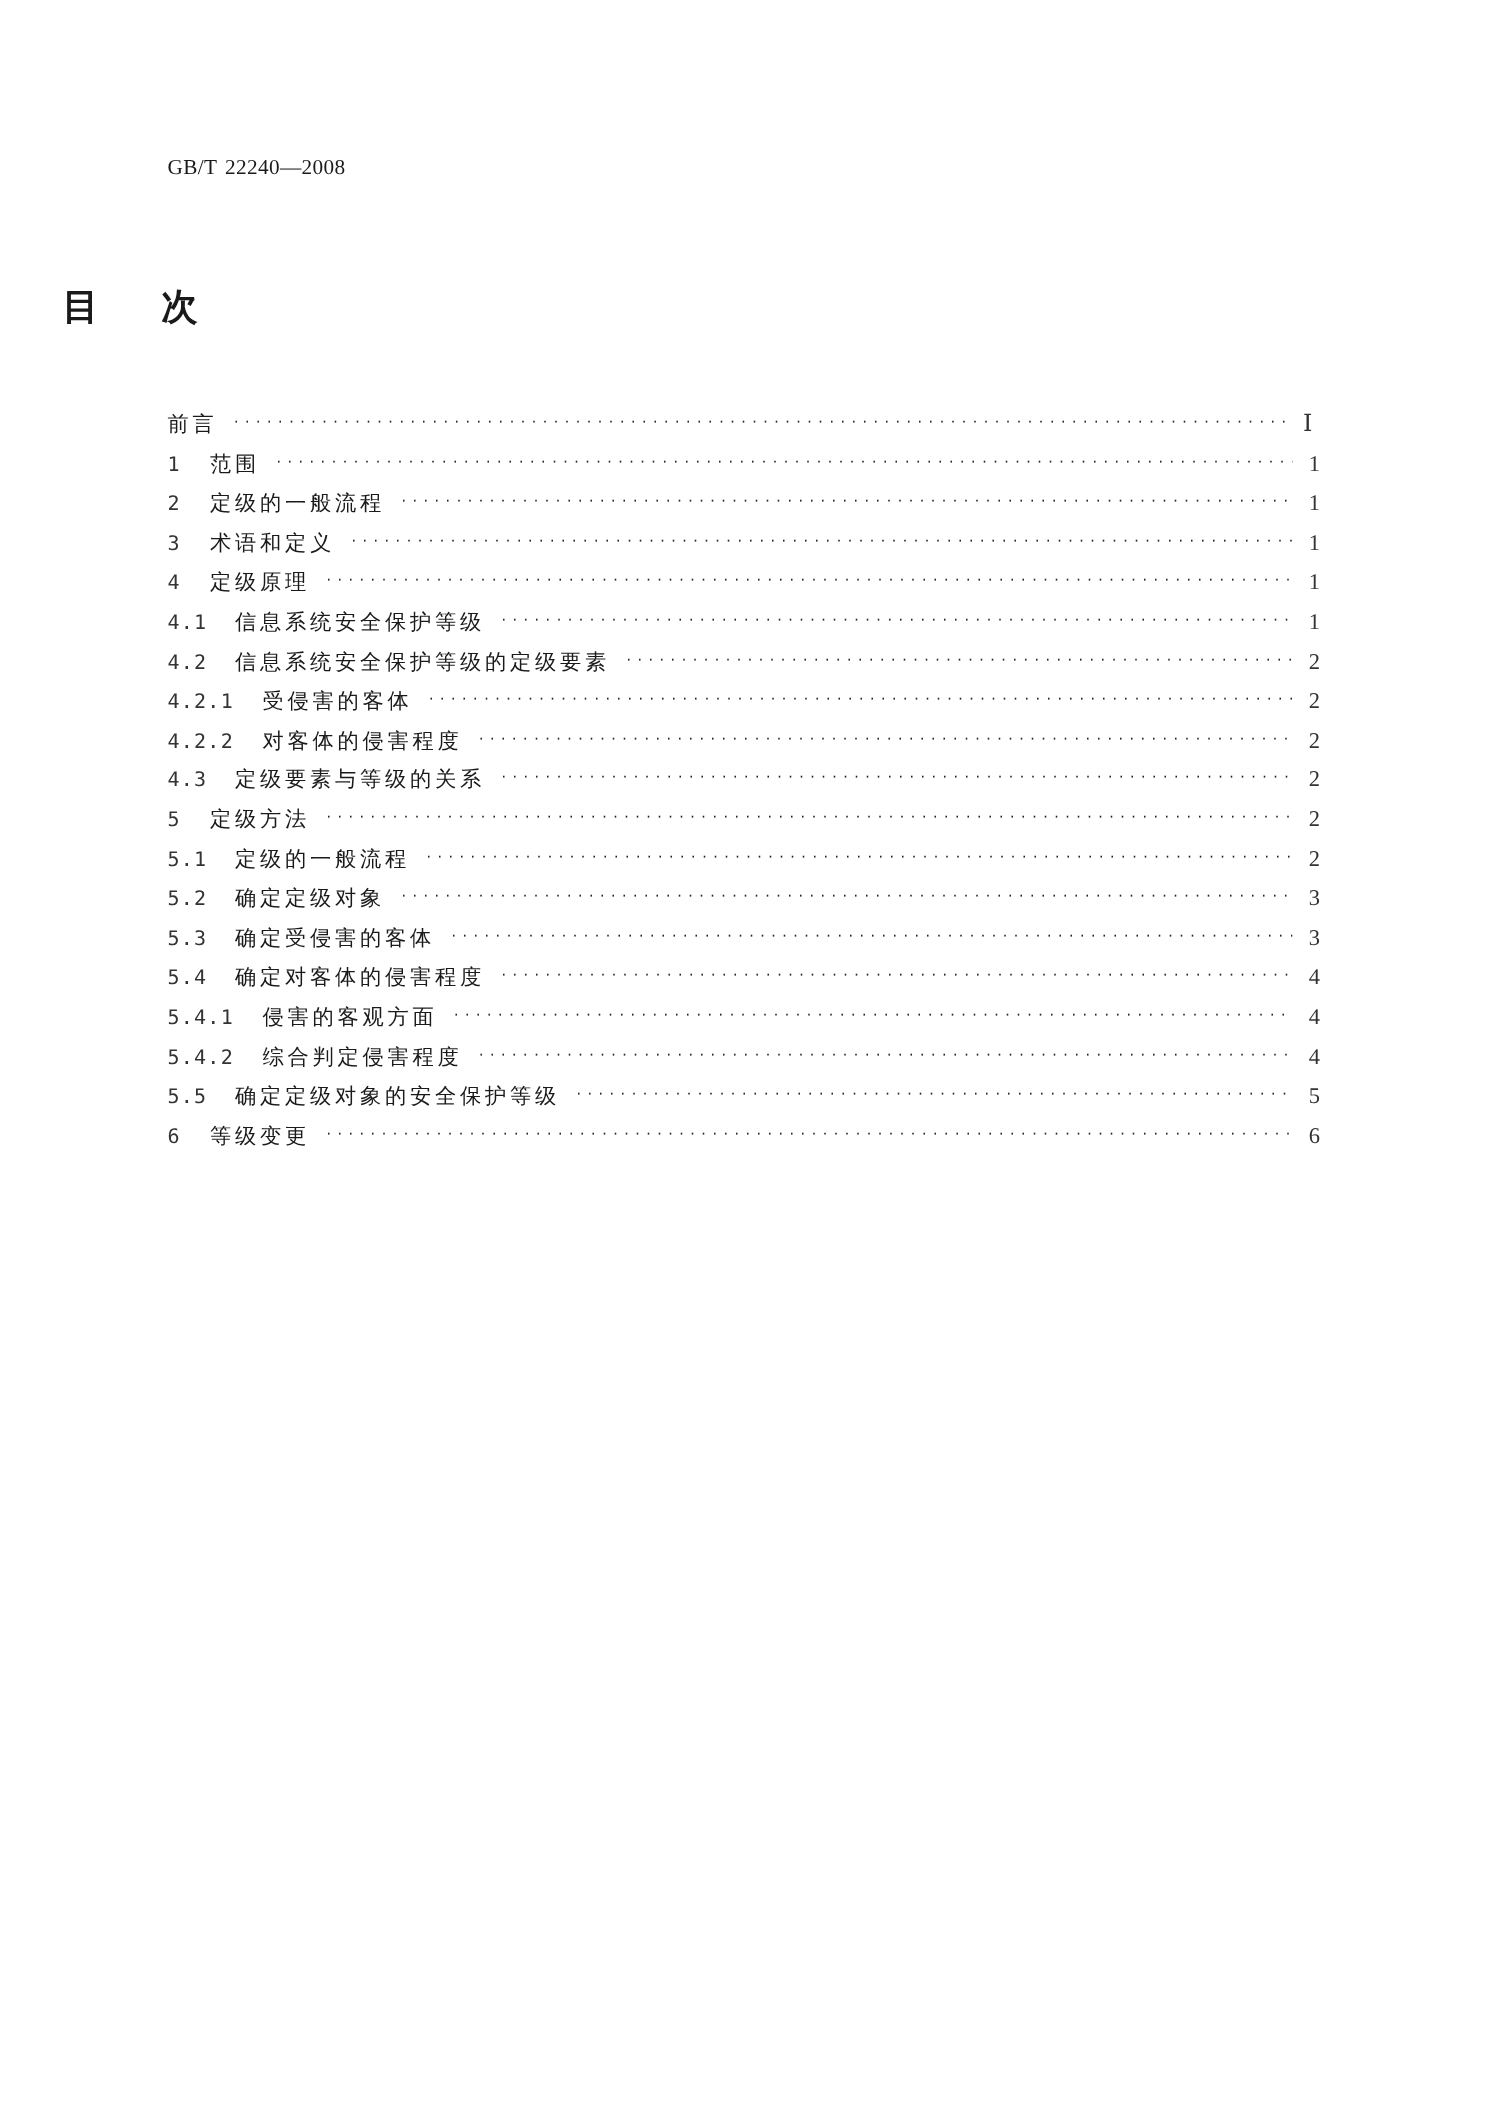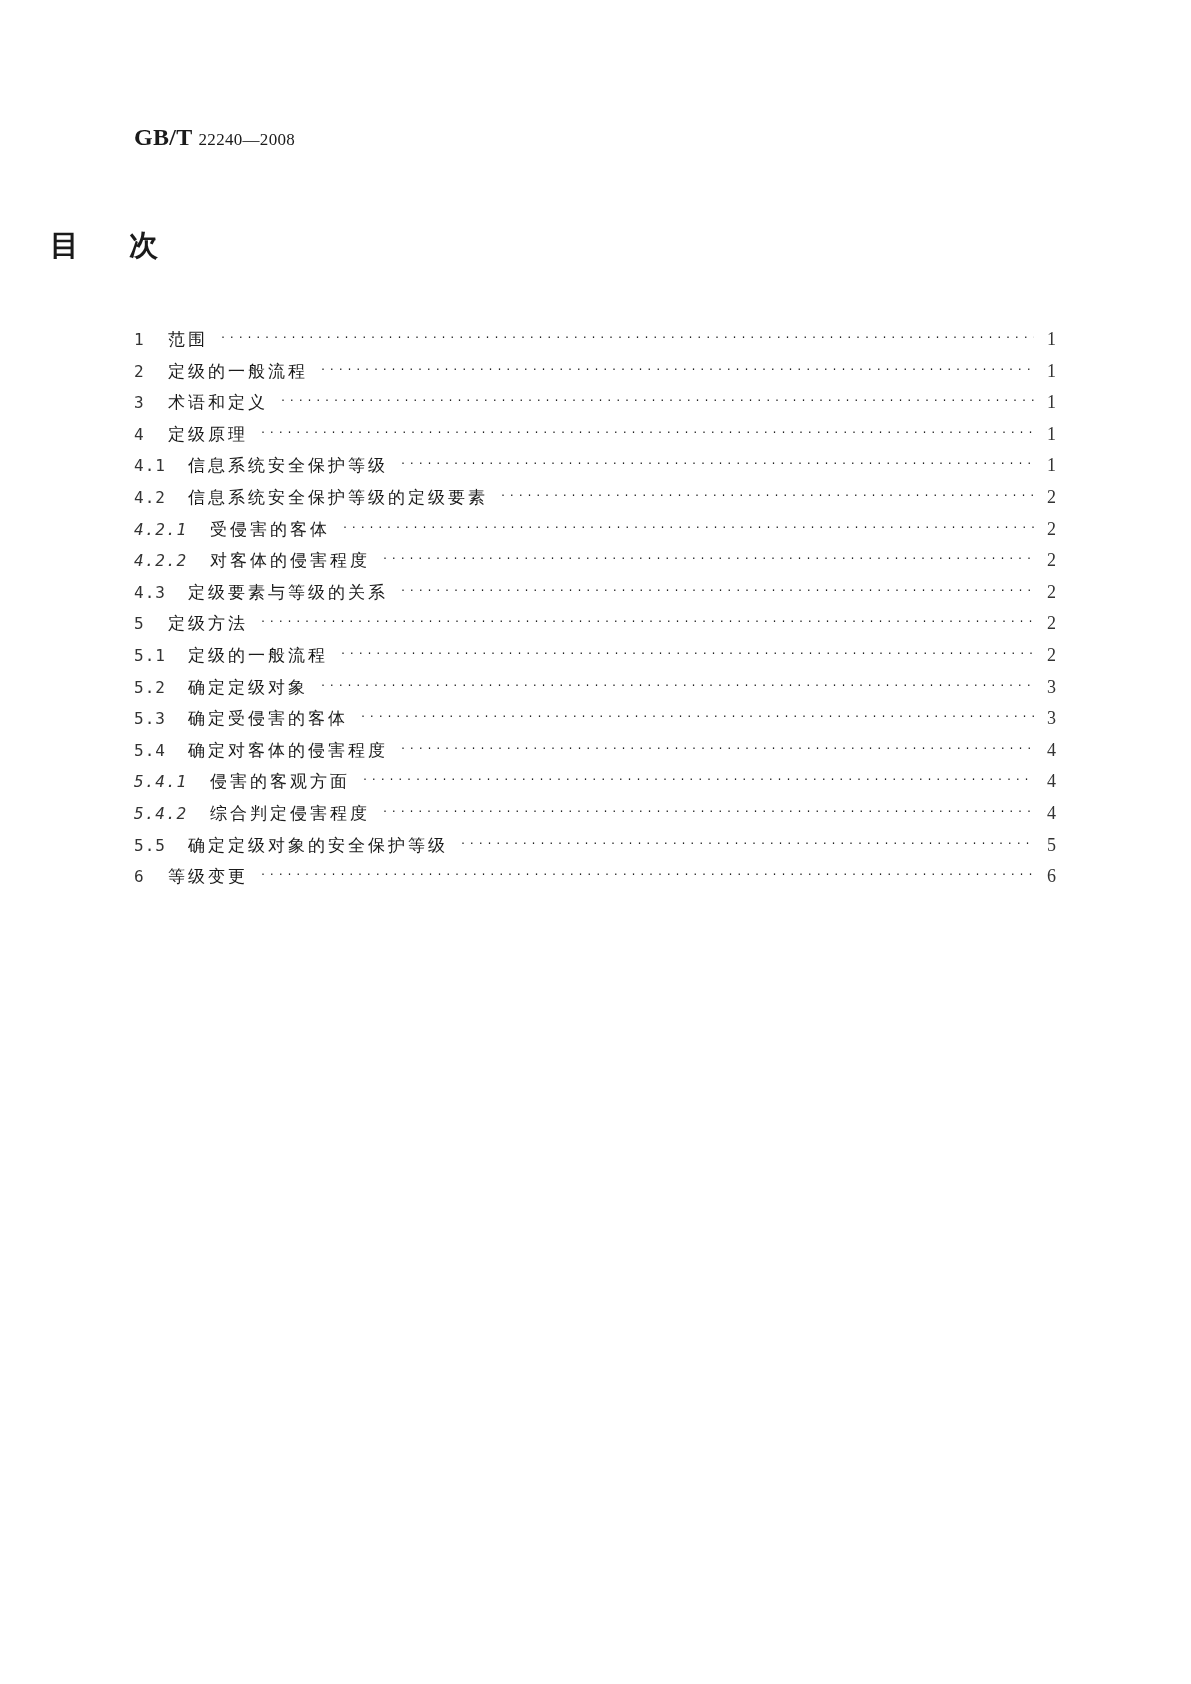--- a/index.html
+++ b/index.html
@@ -18,22 +18,22 @@
     .std-code {
       position: absolute;
       left: 134px;
       top: 124px;
       font-size: 17px;
       letter-spacing: 0.3px;
       white-space: nowrap;
     }
     .std-code .prefix {
       font-family: "Liberation Serif", "DejaVu Serif", serif;
-      font-weight: bold;
-      font-size: 24px;
+      font-weight: normal;
+      font-size: 17px;
     }
     .std-code .number {
       font-family: Liberation Serif, serif;
       font-size: 17px;
       margin-left: 6px;
     }
     .toc-title {
       position: absolute;
       left: 0;
       width: 1191px;
@@ -62,21 +62,21 @@
       white-space: nowrap;
     }
     .toc-row .num {
       font-family: "DejaVu Sans Mono", "Liberation Mono", monospace;
       font-size: 16px;
       color: #333;
       letter-spacing: 1px;
     }
     .toc-row .num-1 { width: 34px; }
     .toc-row .num-2 { width: 54px; }
-    .toc-row .num-3 { width: 76px; font-style: italic; }
+    .toc-row .num-3 { width: 76px; }
     .toc-row .label {
       font-family: "DejaVu Sans", "Liberation Sans", sans-serif;
       font-size: 17px;
       letter-spacing: 3px;
     }
     .toc-row .leader {
       flex: 1;
       overflow: hidden;
       margin: 0 10px 0 12px;
       font-family: "DejaVu Sans Mono", monospace;
@@ -105,20 +105,25 @@
 <body>
 
 <div class="std-code">
   <span class="prefix">GB/T</span><span class="number">22240—2008</span>
 </div>
 
 <div class="toc-title">目次</div>
 
 <ul class="toc-list">
   <li class="toc-row">
+    <span class="label">前言</span>
+    <span class="leader"></span>
+    <span class="page roman">Ⅰ</span>
+  </li>
+  <li class="toc-row">
     <span class="num num-1">1</span>
     <span class="label">范围</span>
     <span class="leader"></span>
     <span class="page">1</span>
   </li>
   <li class="toc-row">
     <span class="num num-1">2</span>
     <span class="label">定级的一般流程</span>
     <span class="leader"></span>
     <span class="page">1</span>

